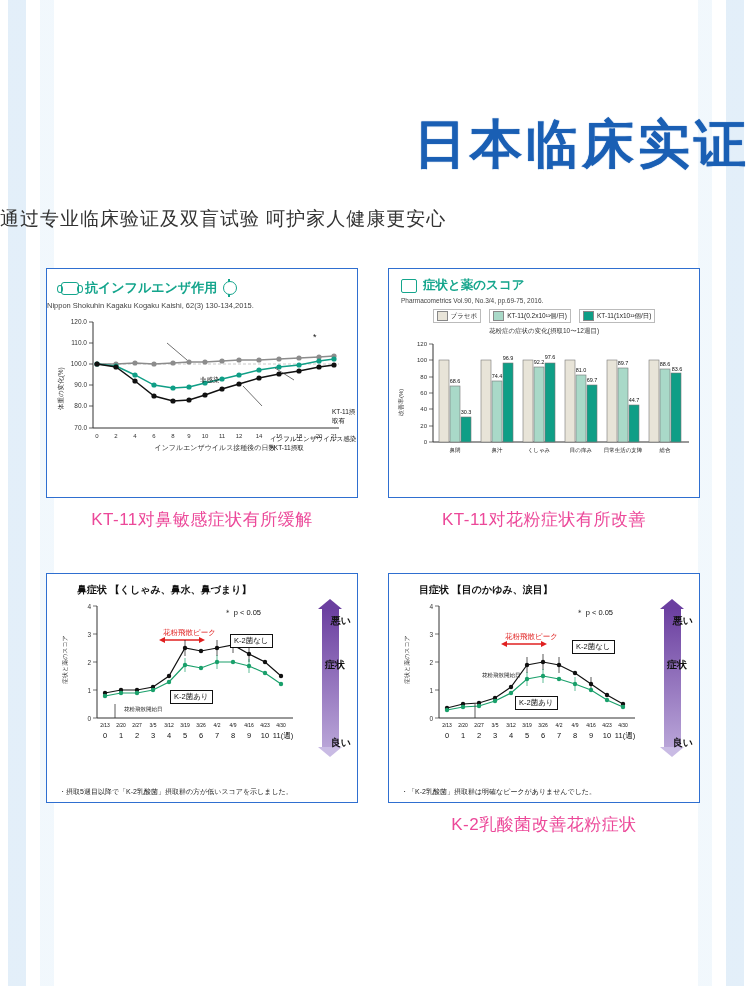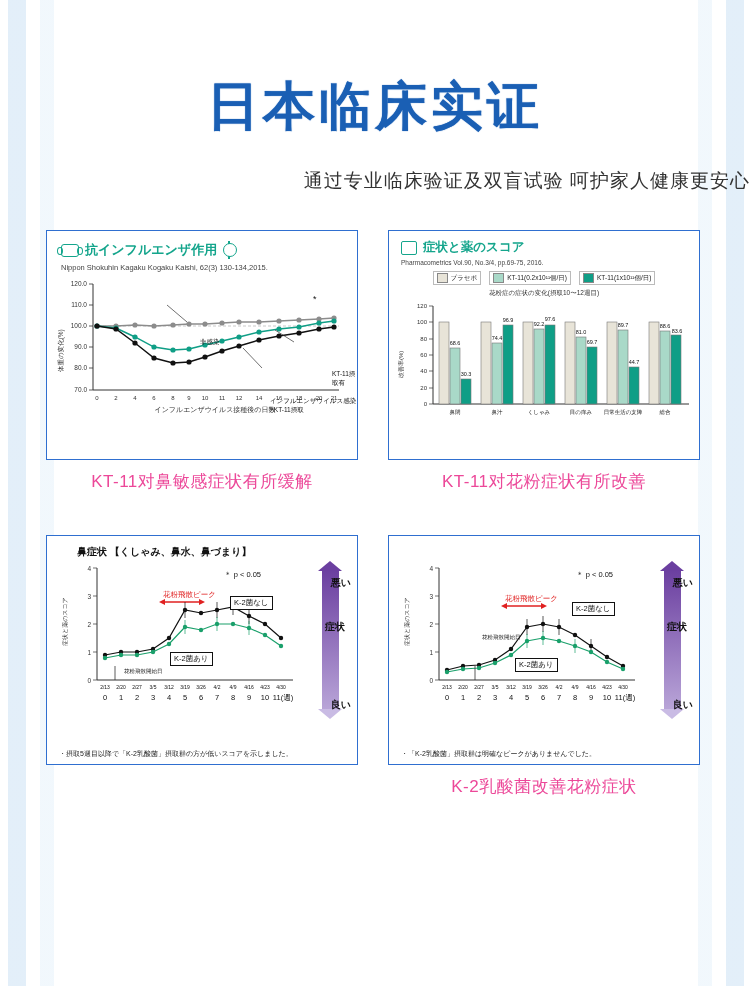--- a/index.html
+++ b/index.html
@@ -14,30 +14,30 @@
     position:absolute;top:0;left:0;width:750px;height:986px;
     background:
       linear-gradient(to right, rgba(232,242,250,0) 0px, rgba(232,242,250,0) 8px, rgba(222,236,248,.85) 8px, rgba(222,236,248,.85) 26px, rgba(255,255,255,0) 26px, rgba(255,255,255,0) 40px,
       rgba(238,246,252,.8) 40px, rgba(238,246,252,.8) 54px, rgba(255,255,255,0) 54px),
       linear-gradient(to left, rgba(232,242,250,0) 0px, rgba(232,242,250,0) 6px, rgba(222,236,248,.85) 6px, rgba(222,236,248,.85) 24px, rgba(255,255,255,0) 24px, rgba(255,255,255,0) 38px,
       rgba(238,246,252,.8) 38px, rgba(238,246,252,.8) 52px, rgba(255,255,255,0) 52px);
     pointer-events:none;
   }
   .page{position:relative;z-index:2;}
   .title{
-    text-align:center;
+    text-align:right;
     color:#1a5fb4;
     font-size:52px;
     font-weight:bold;
     letter-spacing:4px;
-    margin-top:72px;
+    margin-top:110px;
     text-shadow:0 0 1px #1a5fb4;
   }
   .subtitle{
-    text-align:right;
+    text-align:left;
     color:#333;
     font-size:19px;
     margin-top:26px;
     letter-spacing:1px;
   }
   .grid{
     margin:36px auto 0 auto;
     width:660px;
     display:grid;
     grid-template-columns:314px 314px;
@@ -68,21 +68,21 @@
     margin:10px 0 0 14px;
   }
   .c1-head .tealtext{color:#14a58c;font-size:13px;font-weight:bold;}
   .mask-ico{width:16px;height:11px;border:1.5px solid #14a58c;border-radius:3px;position:relative;}
   .mask-ico:before,.mask-ico:after{content:"";position:absolute;top:2px;width:4px;height:6px;border:1.3px solid #14a58c;border-radius:50%;}
   .mask-ico:before{left:-5px;}
   .mask-ico:after{right:-5px;}
   .virus-ico{width:12px;height:12px;border:1.5px solid #14a58c;border-radius:50%;position:relative;}
   .virus-ico:before{content:"";position:absolute;left:4px;top:-3px;width:2px;height:3px;background:#14a58c;}
   .virus-ico:after{content:"";position:absolute;left:4px;bottom:-3px;width:2px;height:3px;background:#14a58c;}
-  .c1-ref{font-size:7.5px;color:#444;margin:4px 0 0 14px;}
+  .c1-ref{font-size:7.5px;color:#444;margin:4px 0 0 0;}
   .plotbox{position:relative;}
   .annot{position:absolute;font-size:6.5px;color:#111;margin-left:37px;}
   
   .c2-head{display:flex;align-items:center;gap:6px;margin:8px 0 0 12px;}
   .c2-head .tealtext{color:#14a58c;font-size:12.5px;font-weight:bold;}
   .pollen-ico{width:14px;height:12px;border:1.4px solid #14a58c;border-radius:2px;}
   .c2-ref{font-size:6.5px;color:#444;margin:3px 0 0 12px;}
   .legend{display:flex;gap:8px;justify-content:center;margin-top:5px;font-size:6.5px;color:#222;align-items:center;}
   .legend .item{display:flex;align-items:center;gap:3px;border:1px solid #bbb;padding:1px 3px;}
   .sw{width:9px;height:8px;display:inline-block;border:1px solid #888;}
@@ -465,20 +465,21 @@
         <div class="boxlabel" style="left:183px;top:60px;">K-2菌なし</div>
         <div class="boxlabel" style="left:123px;top:116px;">K-2菌あり</div>
         <div class="annot" style="left:40px;top:132px;font-size:5.5px;">花粉飛散開始日</div>
         <div class="annot" style="right:96px;top:34px;font-size:7.5px;">＊ p &lt; 0.05</div>
         <div class="footnote">・摂取5週目以降で「K-2乳酸菌」摂取群の方が低いスコアを示しました。</div>
       </div>
     </div>
 
     <div class="cell">
       <div class="card">
+        <div class="c34-title">目症状 【目のかゆみ、涙目】</div>
 
         <div class="arrowbar">
           <div class="bar"></div>
         </div>
         <div class="arrow-top-label" style="top:40px;right:6px;">悪い</div>
         <div class="arrow-mid" style="top:84px;right:12px;">
           <span>症状</span>
         </div>
         <div class="arrow-bot-label" style="bottom:52px;right:6px;">良い</div>
 

